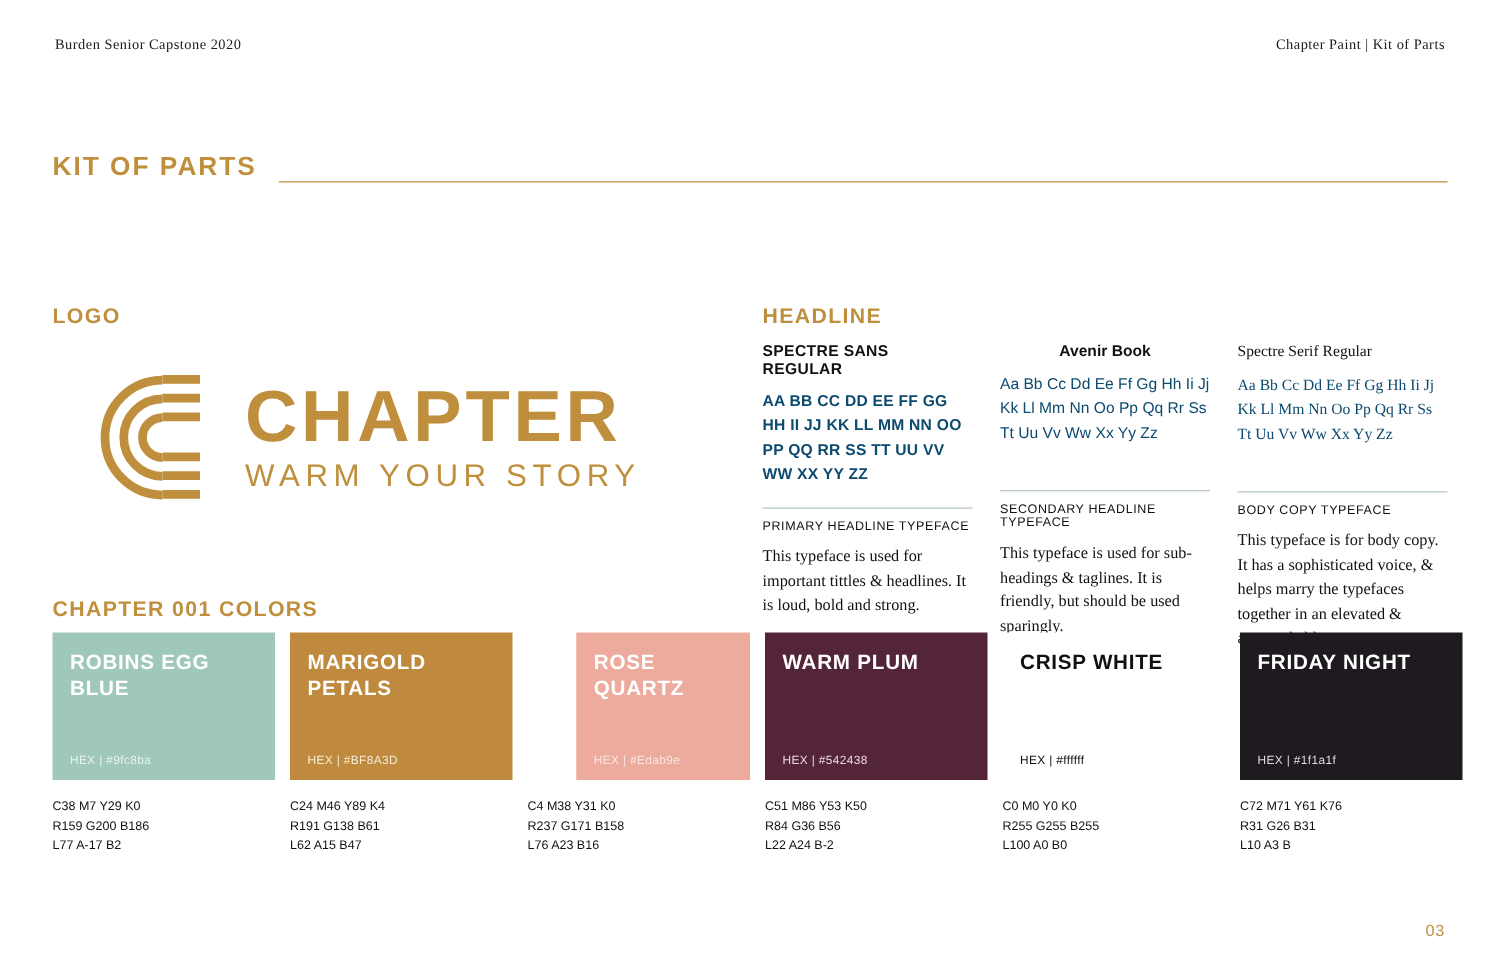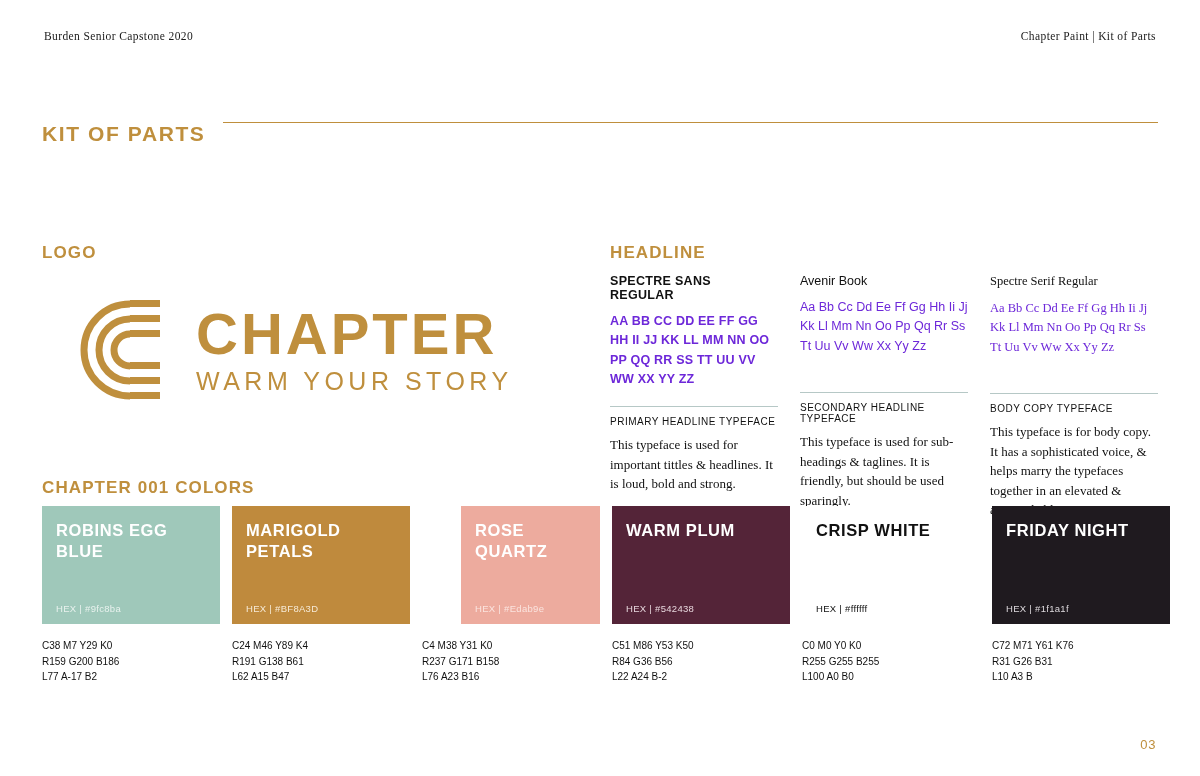--- a/index.html
+++ b/index.html
@@ -32,21 +32,21 @@
   .runhead.left  { left: 44px; }
   .runhead.right { right: 44px; }
 
   
   .section-title-row {
     position: absolute;
     left: 42px;
     right: 42px;
     top: 122px;
     display: flex;
-    align-items: flex-start;
+    align-items: flex-end;
     gap: 18px;
   }
   .section-title {
     font-size: 21px;
     font-weight: bold;
     letter-spacing: 1.6px;
     color: #bf8f3d;
     white-space: nowrap;
   }
   .section-rule {
@@ -104,26 +104,26 @@
     display: flex;
     gap: 22px;
   }
   .type-col { width: 168px; }
   .type-name {
     font-size: 12.5px;
     margin-bottom: 10px;
     color: #111;
   }
   .type-name.sans  { font-weight: bold; letter-spacing: 0.3px; }
-  .type-name.book  { font-weight: normal; }
+  .type-name.book  { font-weight: bold; text-align: center; }
   .type-name.serif { font-family: "Liberation Serif", serif; }
   .type-specimen {
     font-size: 12.5px;
     line-height: 1.55;
-    color: #6d28d9;
+    color: #0c4a6e;
     min-height: 86px;
   }
   .type-specimen.sans  { font-weight: bold; letter-spacing: 0.2px; }
   .type-specimen.serif { font-family: "Liberation Serif", serif; }
   .type-divider {
     height: 1px;
     background: #b6c8c6;
     margin: 8px 0 9px 0;
   }
   .type-role {

